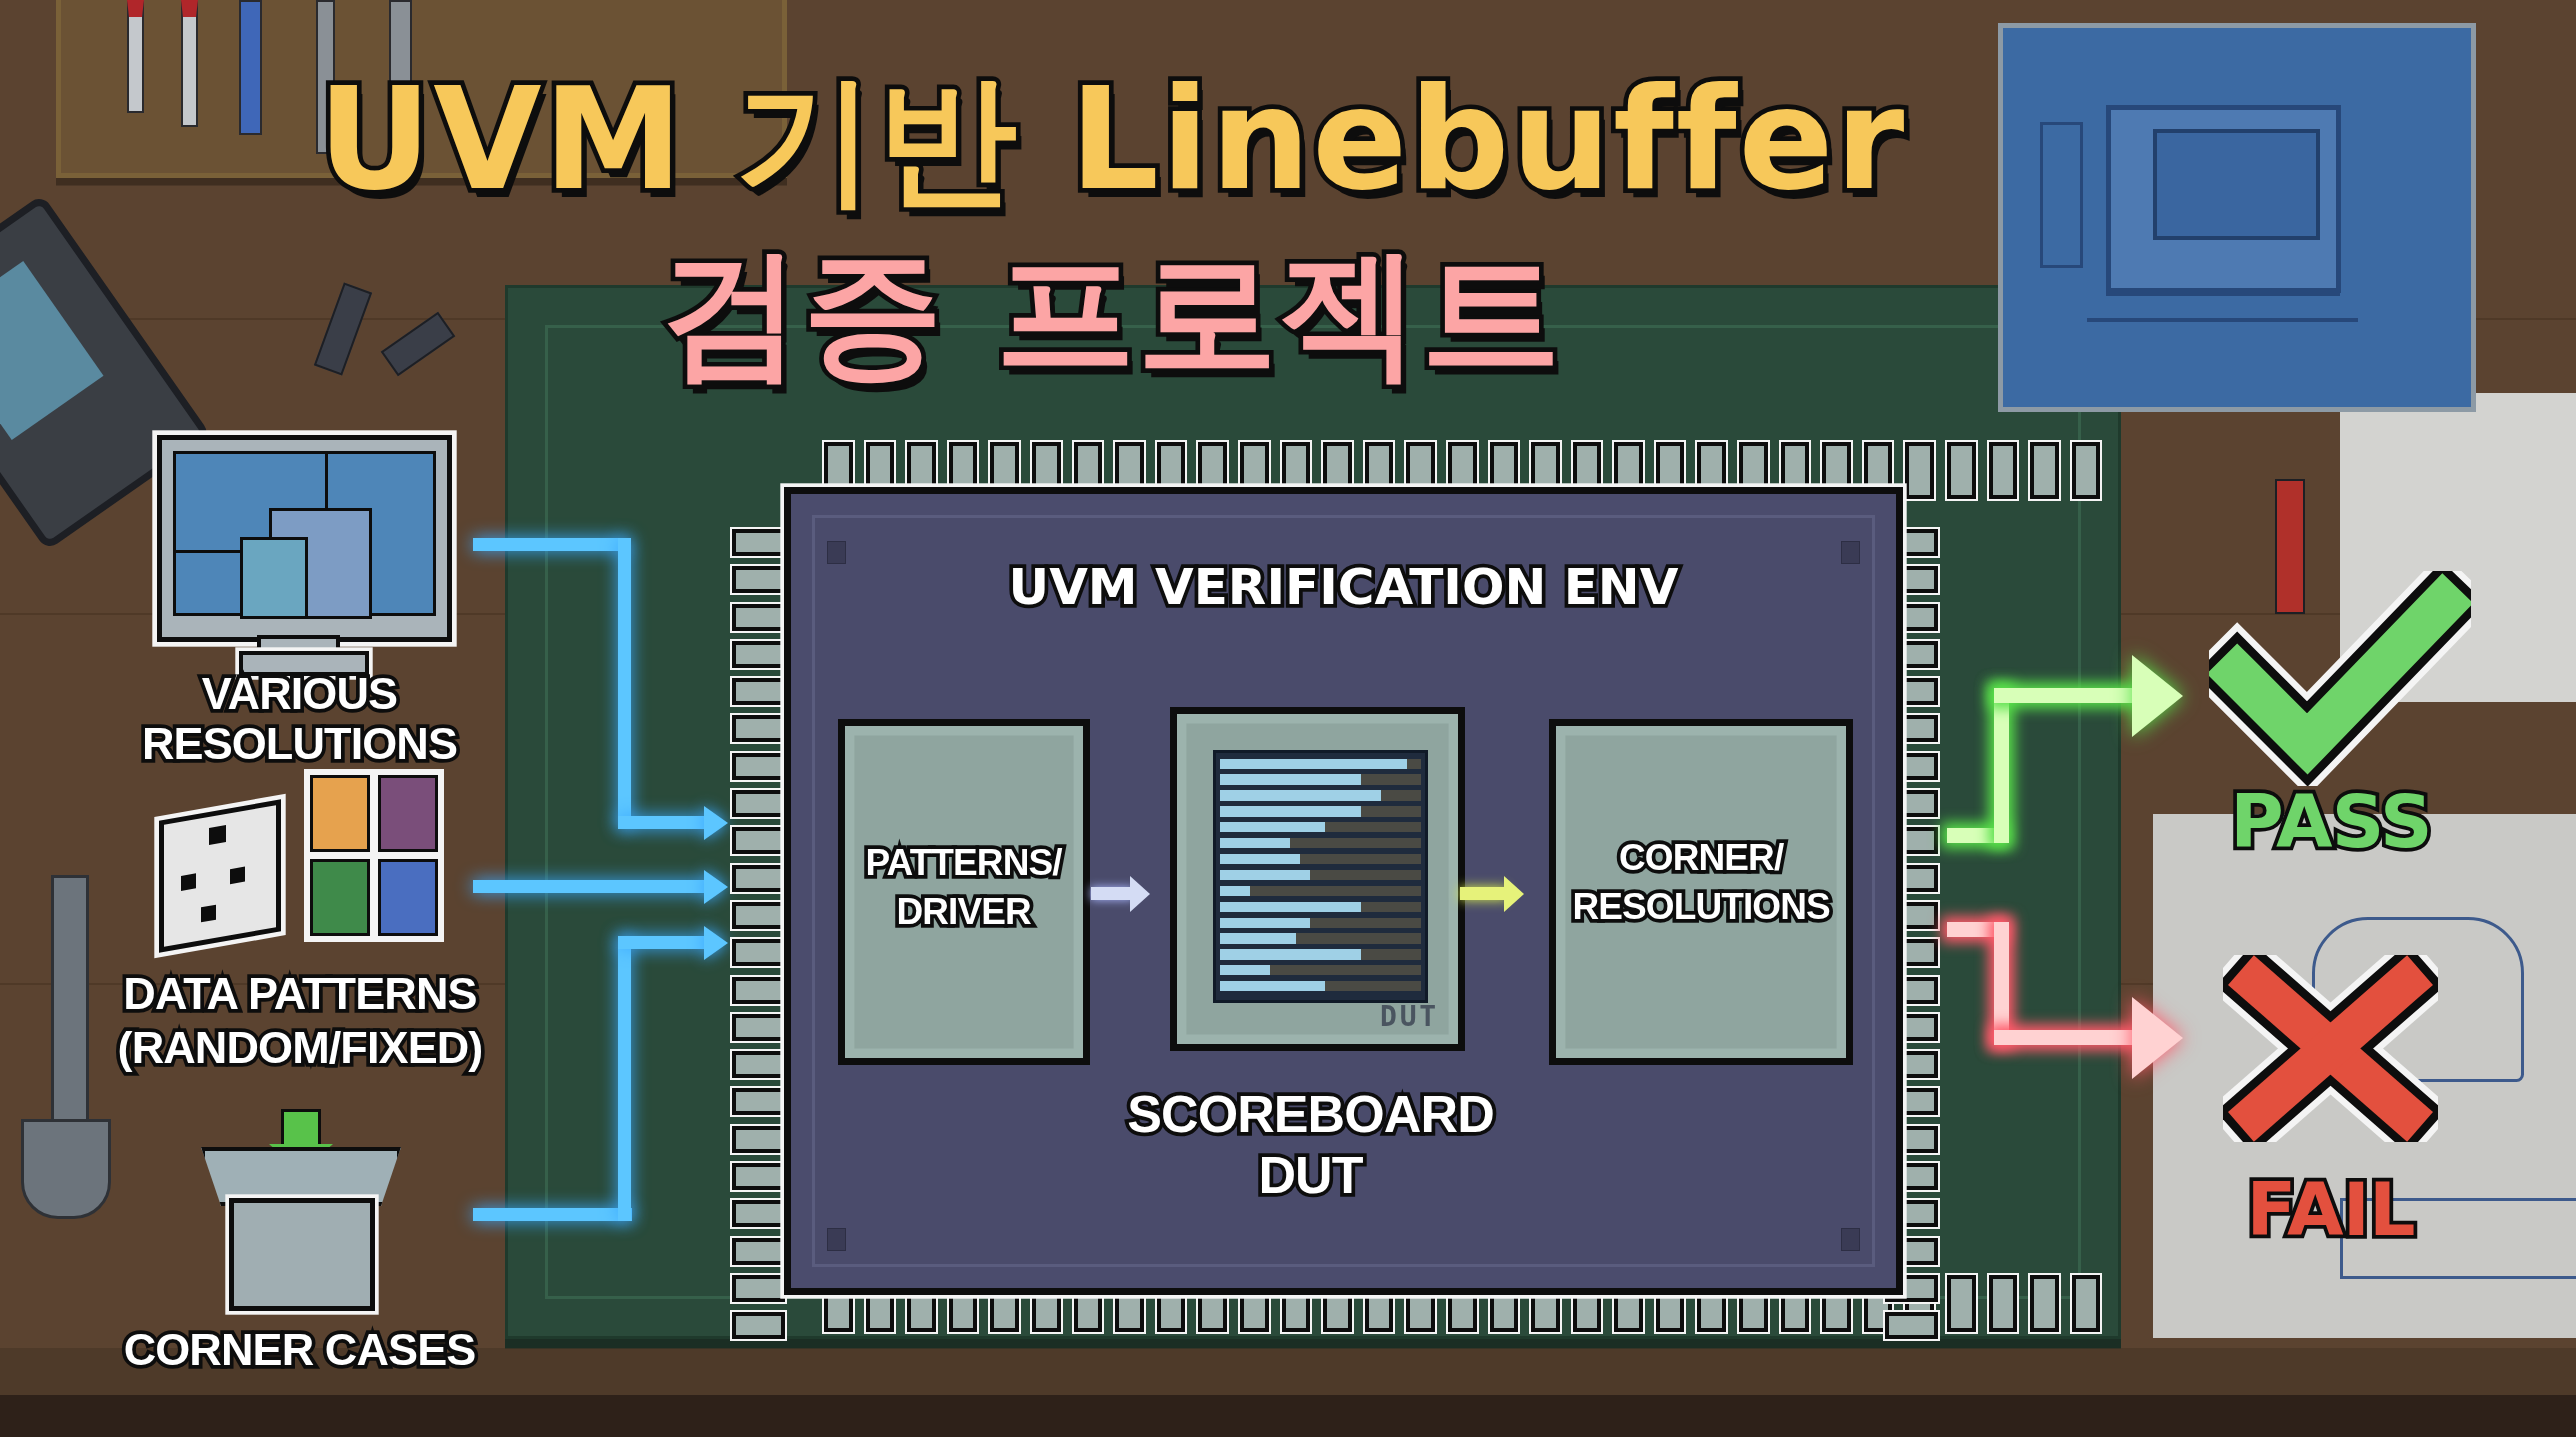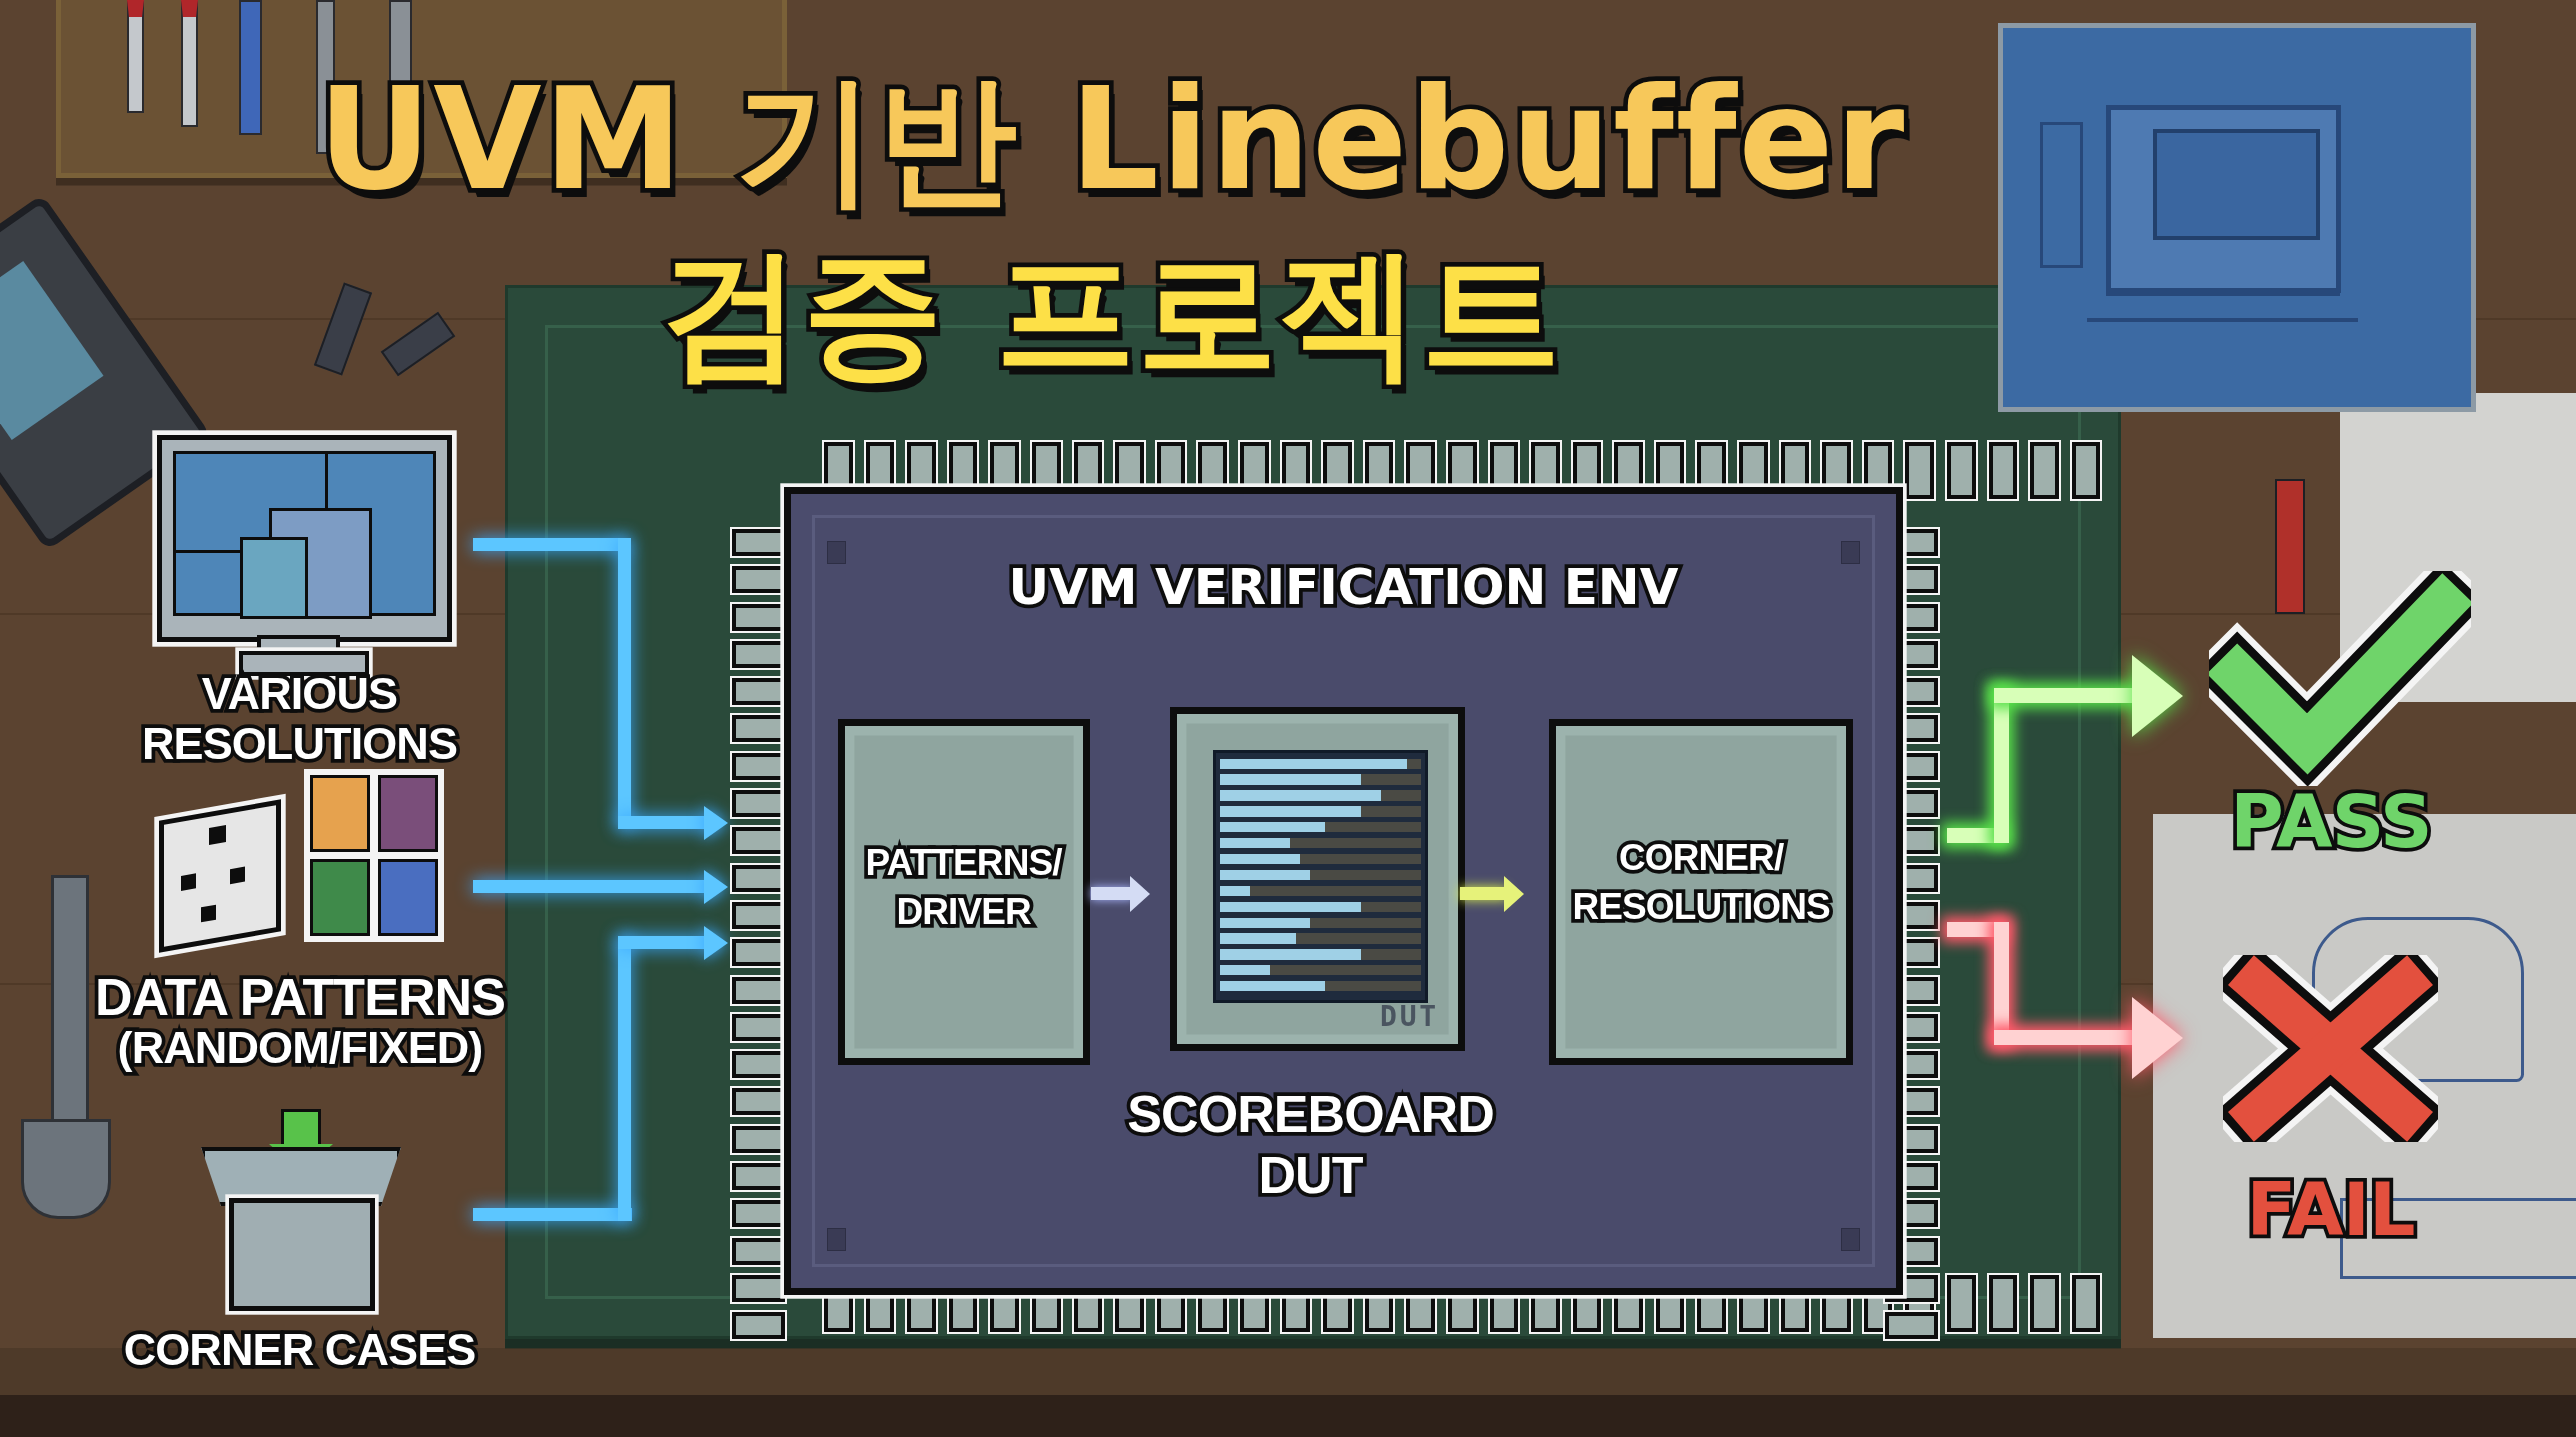--- a/index.html
+++ b/index.html
@@ -11,21 +11,21 @@
   .wood-floor{position:absolute;left:0;top:1395px;width:2576px;height:43px;background:#2e2119;}
   
   .pegboard{position:absolute;left:56px;top:0;width:721px;height:173px;background:#6b5234;border:5.6px solid #7a6138;border-top:none;box-shadow:0 7.5px 0 #3f2e20;}
   .tool{position:absolute;background:#8a9096;border:2.8px solid #2a2a2e;}
   
   .mat{position:absolute;left:505px;top:285px;width:1610px;height:1048px;background:#2a4a3a;border:3.7px solid #1f3a2c;box-shadow:0 9.4px 0 #1b2e24;}
   .mat-inner{position:absolute;left:37px;top:37px;right:37px;bottom:37px;border:3.7px solid #36604a;}
   
   .title{position:absolute;left:0;width:2224px;text-align:center;font-family:"DejaVu Sans",sans-serif;font-weight:bold;letter-spacing:1.9px;}
   .t1{top:47px;font-size:140px;color:#f7c85a;-webkit-text-stroke:9.4px #0d0d0d;paint-order:stroke fill;text-shadow:5.6px 9.4px 0 #0d0d0d;}
-  .t2{top:220px;font-size:140px;color:#fde047;-webkit-text-stroke:9.4px #0d0d0d;paint-order:stroke fill;text-shadow:5.6px 9.4px 0 #0d0d0d;}
+  .t2{top:220px;font-size:140px;color:#fca5a5;-webkit-text-stroke:9.4px #0d0d0d;paint-order:stroke fill;text-shadow:5.6px 9.4px 0 #0d0d0d;}
   
   .lbl{position:absolute;font-family:"Liberation Sans",sans-serif;font-weight:bold;color:#fff;-webkit-text-stroke:7.5px #0d0d0d;paint-order:stroke fill;text-align:center;line-height:1.1;letter-spacing:-0.9px;}
   
   .blueprint{position:absolute;left:1998px;top:23.4px;width:468px;height:379px;background:#3c6aa3;border:5.6px solid #8d9aa5;}
   .paper{position:absolute;background:#d3d3d0;}
   
   .pins-h{position:absolute;display:flex;gap:13px;}
   .pin-v{width:20.6px;height:49px;background:#9fb0ac;border:4.7px solid #0d0d0d;outline:2.8px solid #f4f4f4;}
   .pins-v{position:absolute;display:flex;flex-direction:column;gap:10.3px;}
   .pin-h{width:45px;height:19px;background:#9fb0ac;border:4.7px solid #0d0d0d;outline:2.8px solid #f4f4f4;}
@@ -105,21 +105,21 @@
   <div style="position:absolute;left:17px;top:54px;width:15px;height:15px;background:#0d0d0d"></div>
   <div style="position:absolute;left:66px;top:56px;width:15px;height:15px;background:#0d0d0d"></div>
   <div style="position:absolute;left:37px;top:89px;width:15px;height:15px;background:#0d0d0d"></div>
 </div>
 <div class="abs" style="left:304px;top:769px;width:140px;height:173px;background:#f4f4f4;display:grid;grid-template-columns:1fr 1fr;gap:7.5px;padding:5.6px;box-sizing:border-box">
   <div style="background:#e6a24e;border:3.7px solid #0d0d0d"></div>
   <div style="background:#7a4e7a;border:3.7px solid #0d0d0d"></div>
   <div style="background:#3f8a4a;border:3.7px solid #0d0d0d"></div>
   <div style="background:#4a6ec0;border:3.7px solid #0d0d0d"></div>
 </div>
-<div class="lbl" style="left:66px;top:969px;width:468px;font-size:52px">DATA PATTERNS</div>
+<div class="lbl" style="left:66px;top:969px;width:468px;font-size:45px">DATA PATTERNS</div>
 <div class="lbl" style="left:66px;top:1023px;width:468px;font-size:45px">(RANDOM/FIXED)</div>
 
 <div class="abs" style="left:281px;top:1109px;width:34px;height:42px;background:#58c24a;border:3.7px solid #0d0d0d"></div>
 <div class="abs" style="left:269px;top:1144px;width:0;height:0;border-left:32px solid transparent;border-right:32px solid transparent;border-top:28px solid #58c24a"></div>
 <div class="abs" style="left:201px;top:1147px;width:192px;height:51px;background:#9fb0b6;border:4.7px solid #0d0d0d;box-shadow:0 0 0 3.7px #f4f4f4;clip-path:polygon(0 0,100% 0,90% 100%,10% 100%)"></div>
 <div class="abs" style="left:229px;top:1198px;width:136px;height:103px;background:#a0aeb2;border:5.6px solid #0d0d0d;box-shadow:0 0 0 3.7px #f4f4f4"></div>
 <div class="lbl" style="left:75px;top:1325px;width:449px;font-size:45px">CORNER CASES</div>
 
 <div class="line" style="left:473px;top:538px;width:154px;height:13px"></div>
 <div class="line" style="left:618px;top:538px;width:13px;height:290px"></div>

